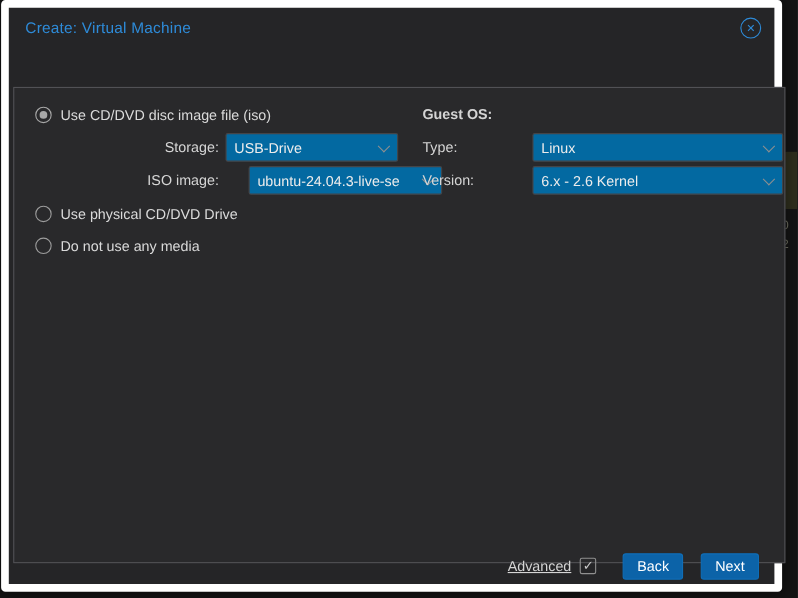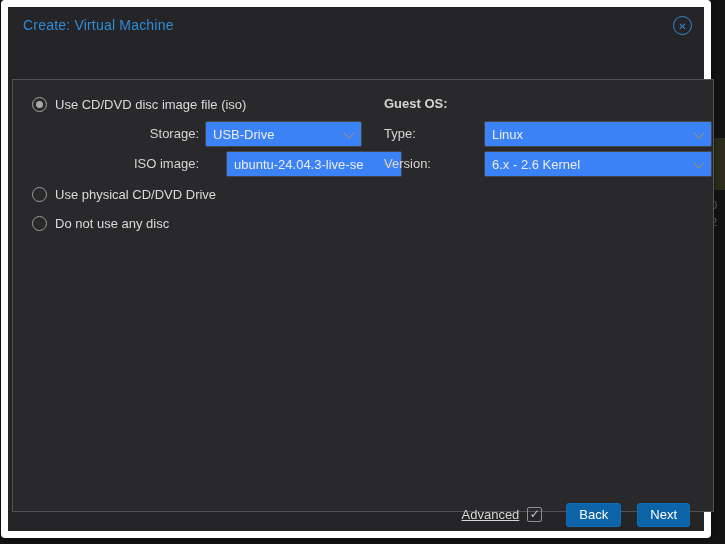--- a/index.html
+++ b/index.html
@@ -57,21 +57,21 @@
   }
   .radio .dot{width:7px;height:7px;border-radius:50%;background:transparent;}
   .radio.checked{border-color:#a8a8a8;}
   .radio.checked .dot{background:#a8a8a8;}
   .radio-label{margin-left:8px;font-size:13px;color:#dadada;}
   .flabel{
     position:absolute;font-size:13px;color:#d5d5d5;line-height:26px;height:26px;
   }
   .flabel.l-right{left:0;width:186px;text-align:right;}
   .combo{
-    position:absolute;height:26px;background:#3b82f6;
+    position:absolute;height:26px;background:#0369a1;
     display:flex;align-items:center;box-sizing:border-box;
     border:1px solid #454548;border-radius:2px;cursor:pointer;
   }
   .combo-value{
     flex:1;padding-left:7px;font-size:13px;color:#ececec;
     white-space:nowrap;overflow:hidden;
   }
   .chevron{
     flex:none;width:7px;height:7px;margin:0 8px 3px 2px;
     border-right:1.5px solid #8f8f8f;border-bottom:1.5px solid #8f8f8f;
@@ -145,21 +145,21 @@
       <span class="radio">
           <span class="dot"></span>
         </span>
       <span class="radio-label">Use physical CD/DVD Drive</span>
     </div>
 
     <div class="radio-row" style="left:19px;top:133px;">
       <span class="radio">
           <span class="dot"></span>
         </span>
-      <span class="radio-label">Do not use any disc</span>
+      <span class="radio-label">Do not use any media</span>
     </div>
 
     <span class="heading" style="left:371px;top:16px;font-weight:bold;">Guest OS:</span>
 
     <div>
       <label class="flabel" style="left:371px;top:41px;">Type:</label>
       <div class="combo" style="left:471px;top:41px;width:228px;">
         <span class="combo-value">Linux</span>
         <span class="chevron"></span>
       </div>

